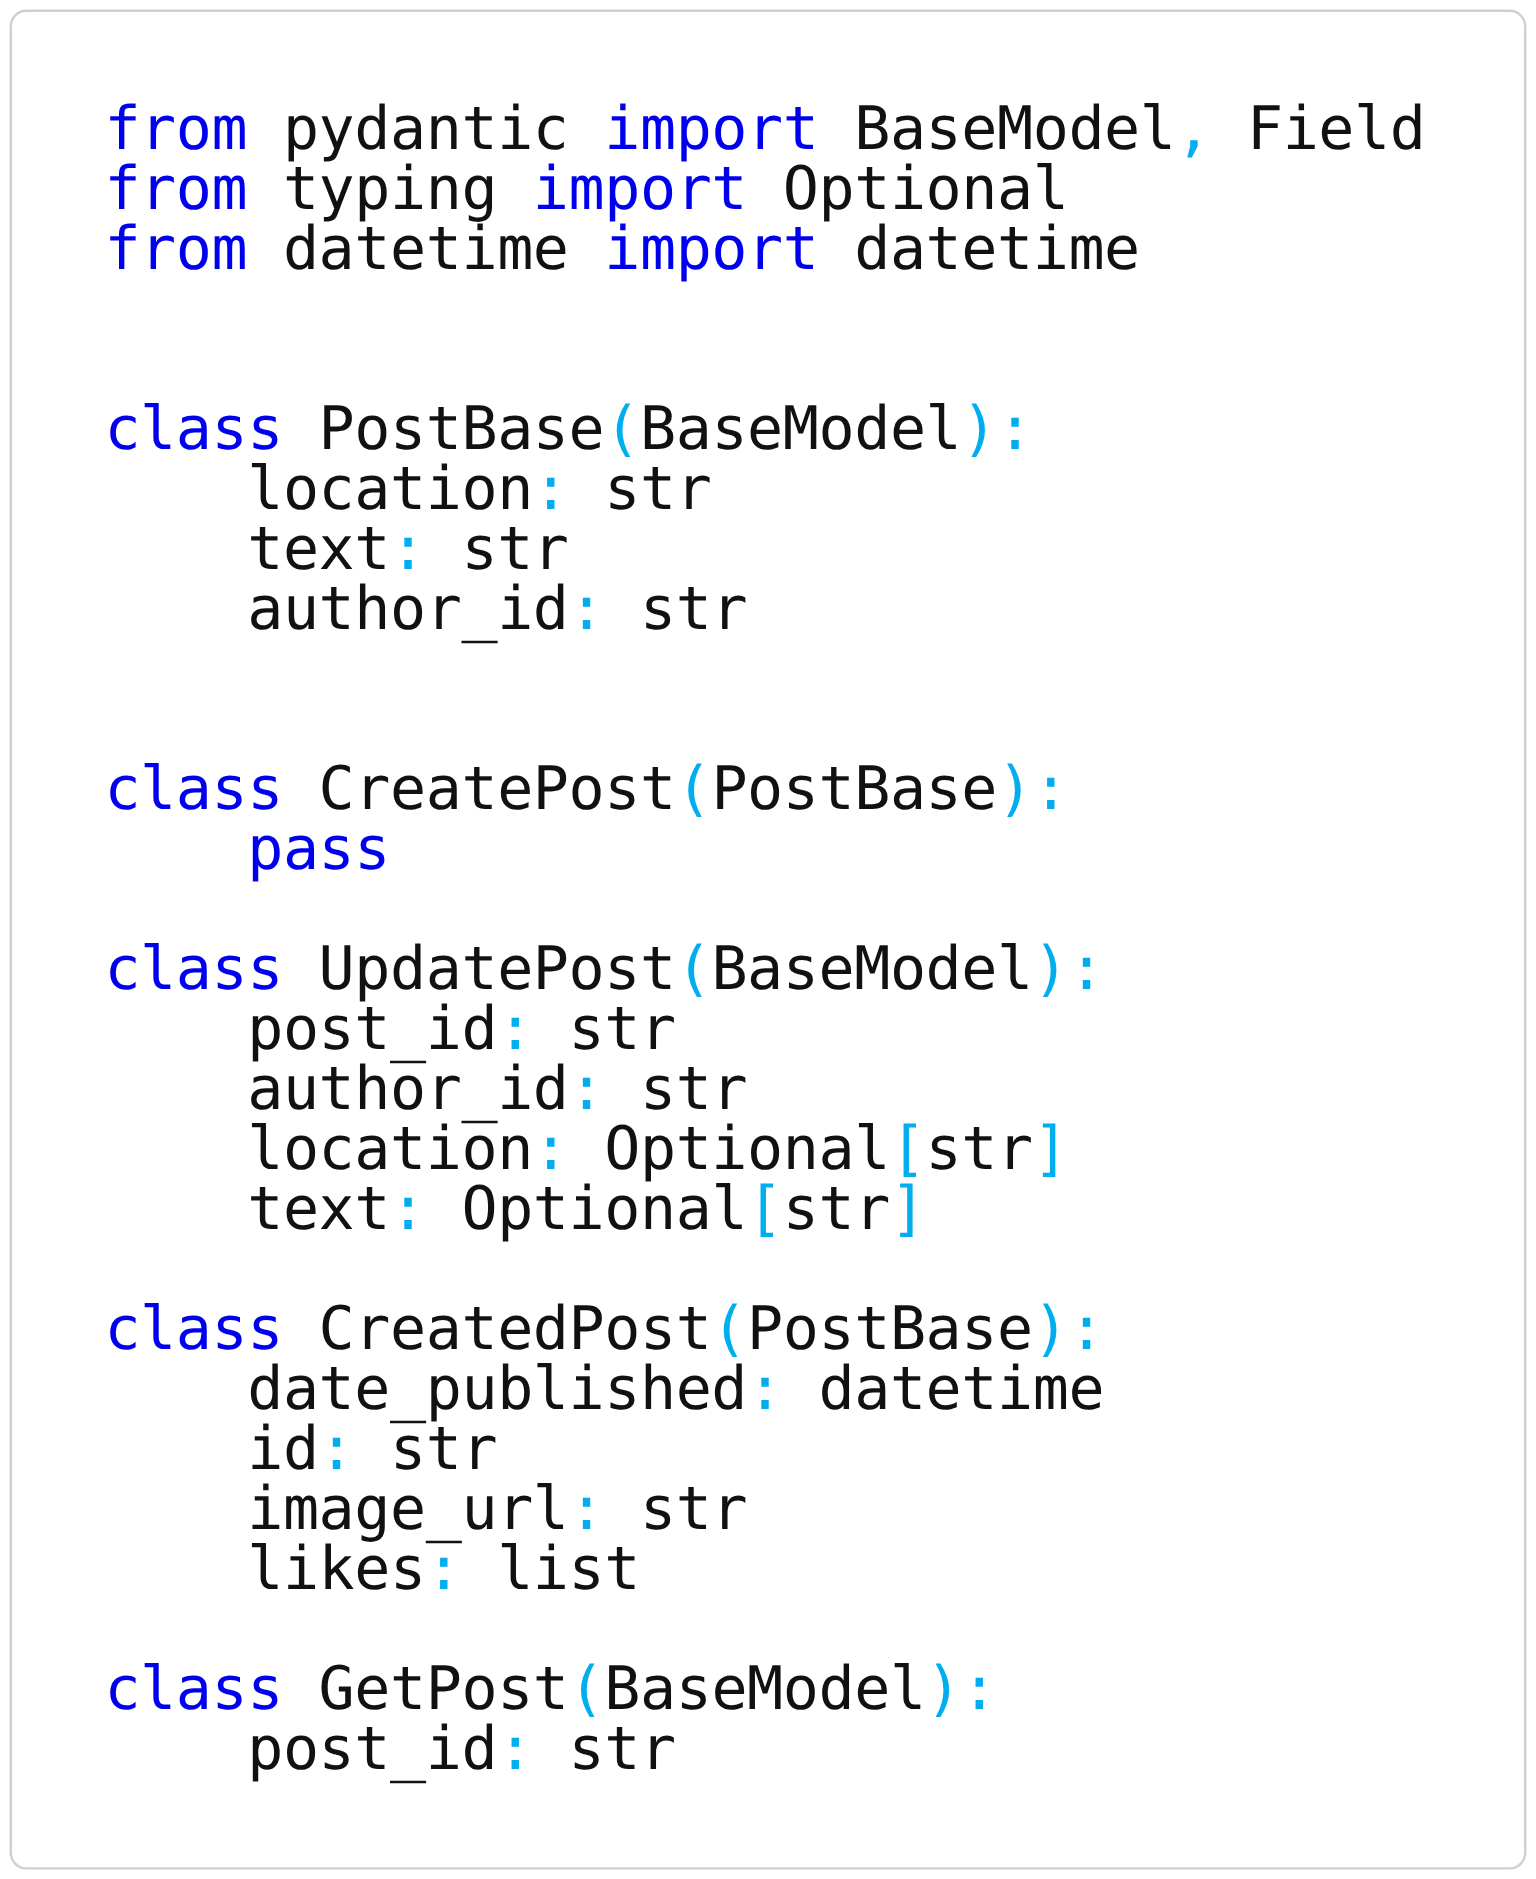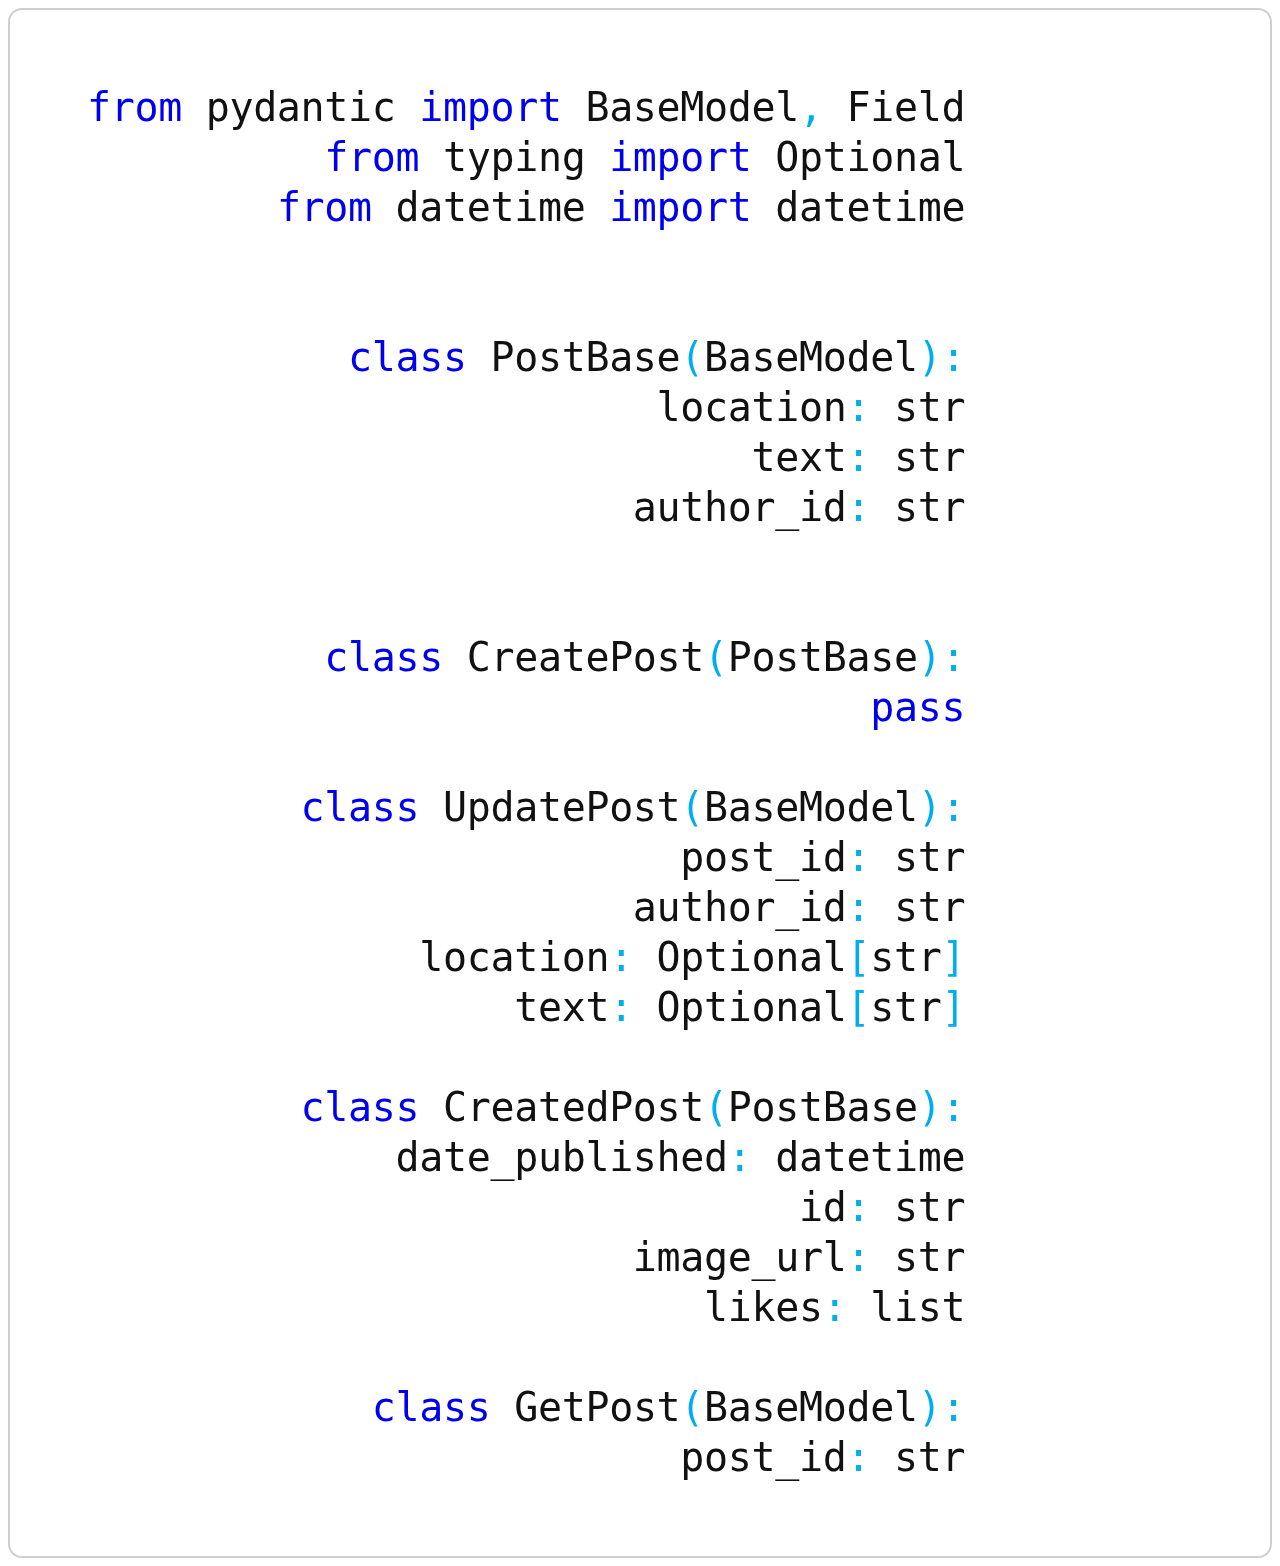--- a/index.html
+++ b/index.html
@@ -24,26 +24,25 @@
     border-radius: 14px;
     overflow: hidden;
   }
   #code-block {
     position: absolute;
     left: 77px;
     top: 72px;
     margin: 0;
     padding: 0;
     font-family: "DejaVu Sans Mono", monospace;
-    font-size: 40px;
+    font-size: 50px;
     line-height: 50px;
     white-space: pre;
     color: #111111;
     letter-spacing: -0.35px;
-    text-align: right;
   }
   .ln {
     display: block;
     height: 50px;
     white-space: pre;
   }
   .kw  { color: #0000ee; }
   .pun { color: #00aeef; }
   .id  { color: #111111; }
 </style>

